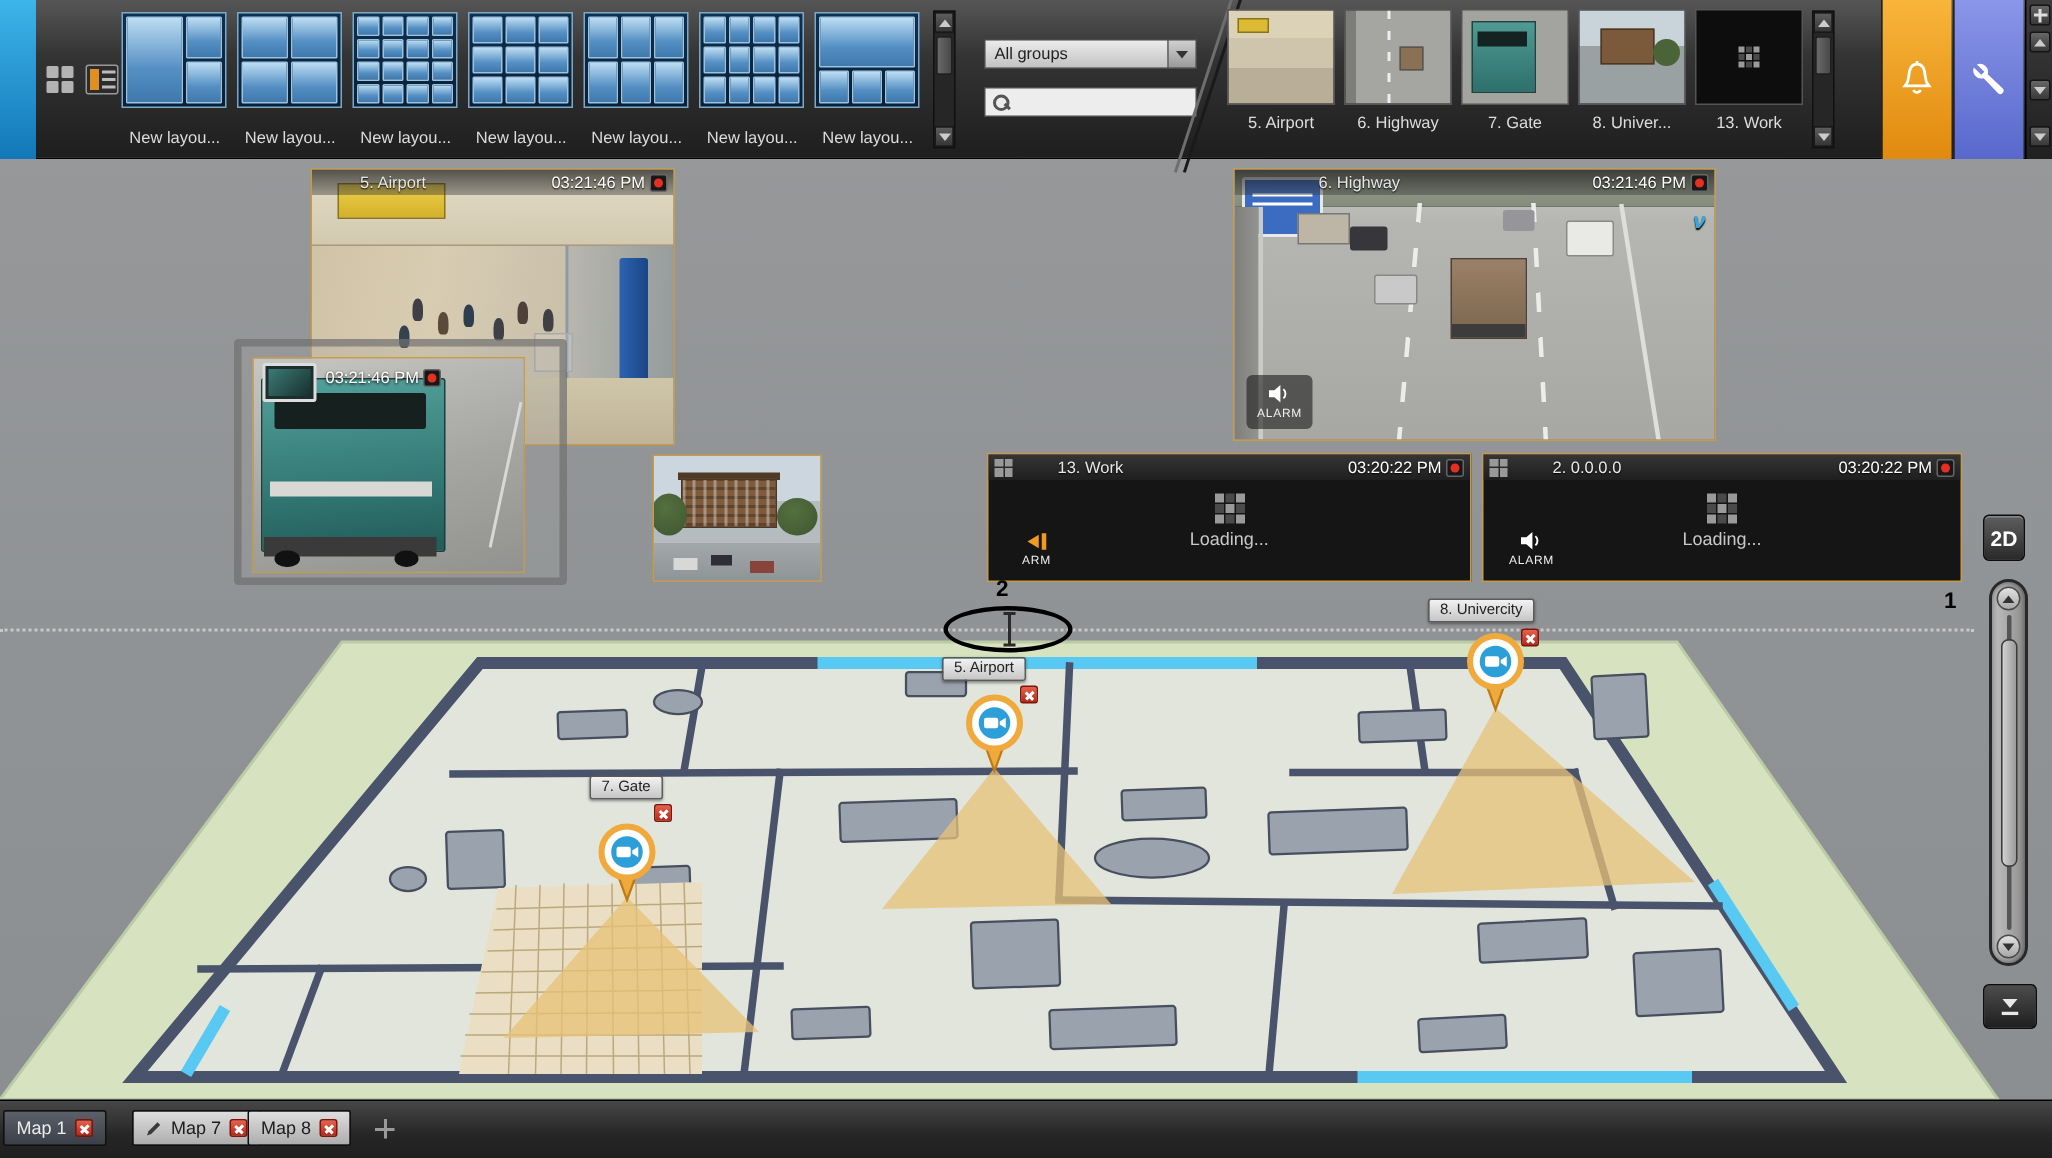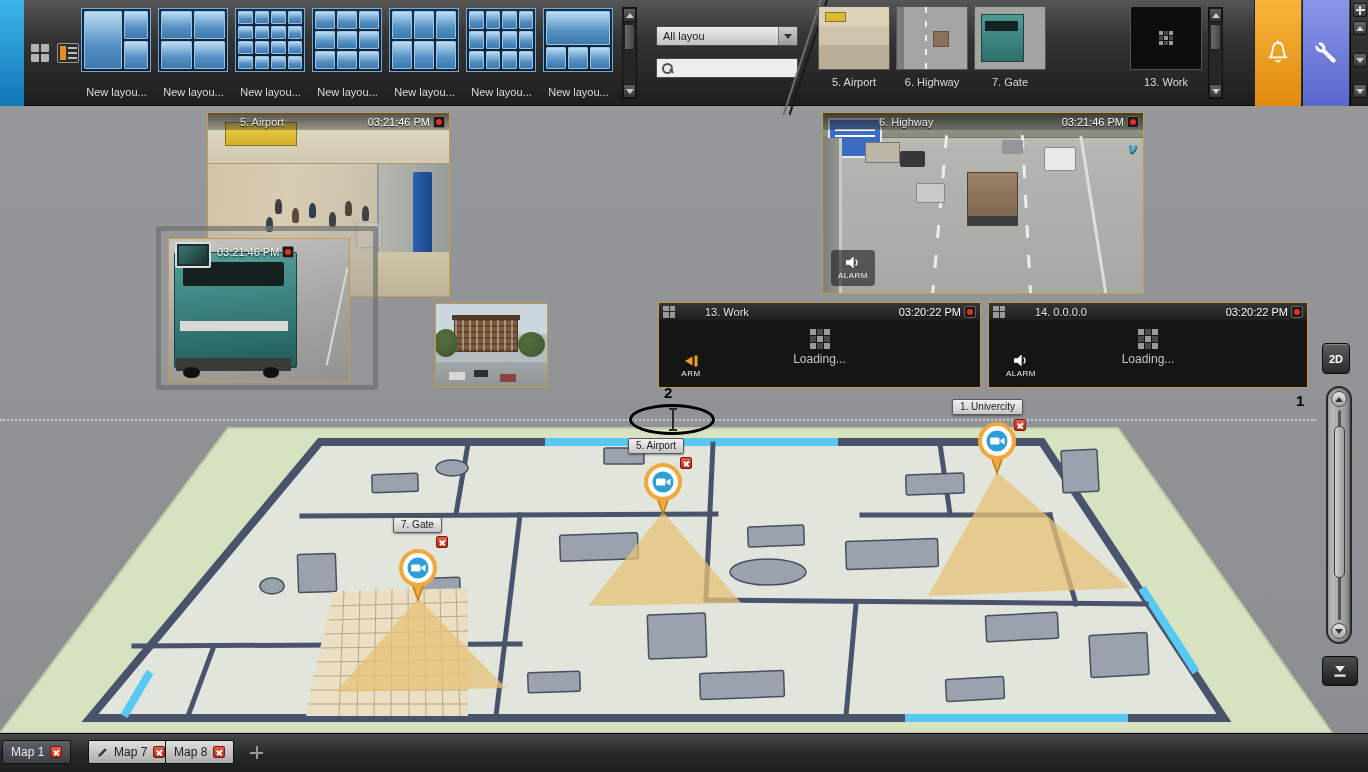--- a/index.html
+++ b/index.html
@@ -129,21 +129,21 @@
 
   .dtile{position:absolute;background:#151515;border:1px solid #c89b4a;z-index:2}
   .dtile .vhead{background:linear-gradient(180deg,rgba(70,70,70,.65),rgba(40,40,40,.5))}
   .hg{width:12px;height:12px;display:grid;grid-template-columns:1fr 1fr;grid-template-rows:1fr 1fr;gap:1px;margin-right:30px}
   .hg i{background:#999}
   .dhead-left{display:flex;align-items:center}
   .loading-wrap{position:absolute;left:0;right:0;top:26px;display:flex;flex-direction:column;align-items:center;gap:3px}
   .loading-text{color:#c8c8c8;font-size:12px}
 
   
-  .btn-2d{position:absolute;left:1322px;top:343px;width:28px;height:31px;background:linear-gradient(180deg,#5e5e5e,#2a2a2a);border:1px solid #0c0c0c;border-radius:4px;color:#fff;font-weight:bold;font-size:11px;display:flex;align-items:center;justify-content:center;box-shadow:inset 0 1px 0 #888;z-index:3}
+  .btn-2d{position:absolute;left:1322px;top:343px;width:28px;height:31px;background:linear-gradient(180deg,#5e5e5e,#2a2a2a);border:1px solid #0c0c0c;border-radius:4px;color:#fff;font-weight:bold;font-size:14px;display:flex;align-items:center;justify-content:center;box-shadow:inset 0 1px 0 #888;z-index:3}
   .vslider{position:absolute;left:1326px;top:386px;width:26px;height:258px;border:2px solid #282828;border-radius:13px;background:linear-gradient(90deg,#c2c2c2,#8e8e8e);box-shadow:inset 0 0 4px rgba(0,0,0,.5);z-index:3}
   .vs-btn{position:absolute;left:3px;width:16px;height:16px;background:linear-gradient(#e2e2e2,#a8a8a8);border:1px solid #4a4a4a;border-radius:50%;display:flex;align-items:center;justify-content:center}
   .vs-track{position:absolute;left:10px;top:22px;width:3px;height:210px;background:#555;border-radius:2px}
   .vs-thumb{position:absolute;left:6px;top:38px;width:11px;height:152px;background:linear-gradient(90deg,#d2d2d2,#9a9a9a);border:1px solid #3c3c3c;border-radius:5px}
   .btn-tray{position:absolute;left:1322px;top:656px;width:36px;height:30px;background:linear-gradient(180deg,#4c4c4c,#1f1f1f);border:1px solid #0c0c0c;border-radius:4px;display:flex;align-items:center;justify-content:center;z-index:3}
 
   
   .divider{position:absolute;left:0;top:419px;width:1316px;border-top:2px dotted #d2d2d2;opacity:.85;z-index:4}
   .mapsvg{position:absolute;left:0;top:420px;z-index:1}
   .mtag{position:absolute;height:16px;padding:0 7px;background:linear-gradient(180deg,#f2f2f2,#c6c6c6);border:1px solid #5a5a5a;border-radius:2px;font-size:10px;line-height:14px;color:#222;box-shadow:0 1px 2px rgba(0,0,0,.4);white-space:nowrap;z-index:8}
@@ -283,21 +283,21 @@
       <div class="sb-up">
           <s class="tri-up"></s>
         </div>
       <div class="sb-thumb"></div>
       <div class="sb-down">
           <s class="tri-down"></s>
         </div>
     </div>
 
     <div class="dropdown">
-      <span class="dd-value">All layou</span>
+      <span class="dd-value">All groups</span>
       <span class="dd-btn">
           <s class="tri-down-dk"></s>
         </span>
     </div>
     <div class="searchbox">
       <span class="mag"></span>
       <span class="caret"></span>
       <input class="sinput" value="" style="">
     </div>
     <div class="slant s1"></div>
@@ -315,20 +315,27 @@
           <b class="mtruck"></b>
         </div>
       <div class="llabel">6. Highway</div>
     </div>
     <div class="citem" style="left:971px">
       <div class="cthumb mini-gate">
           <b class="mtk"></b>
           <b class="mwin"></b>
         </div>
       <div class="llabel">7. Gate</div>
+    </div>
+    <div class="citem" style="left:1049px">
+      <div class="cthumb mini-univ">
+          <b class="mb"></b>
+          <b class="mt"></b>
+        </div>
+      <div class="llabel">8. Univer...</div>
     </div>
     <div class="citem" style="left:1127px">
       <div class="cthumb mini-work">
           <span class="phg sm">
             <i></i>
             <i></i>
             <i></i>
             <i></i>
             <i></i>
             <i></i>
@@ -515,21 +522,21 @@
 
   <div class="dtile" style="left:988px;top:302px;width:320px;height:86px">
     <div class="vhead">
       <span class="dhead-left">
           <span class="hg">
             <i></i>
             <i></i>
             <i></i>
             <i></i>
           </span>
-      <span class="vtitle">14. 0.0.0.0</span>
+      <span class="vtitle">2. 0.0.0.0</span>
         </span>
       <span class="vtime">
           <span>03:20:22 PM</span>
           <span class="rec"></span>
         </span>
     </div>
     <div class="loading-wrap">
       <span class="phg">
           <i></i>
           <i></i>
@@ -620,21 +627,21 @@
     <g>
       <polygon points="989,31 1005,31 997,53" fill="#f0a93c" stroke="#c07c14" stroke-width="1.5"></polygon>
       <circle cx="997" cy="21" r="17" fill="#fdfdfd" stroke="#f0a93c" stroke-width="4"></circle>
       <circle cx="997" cy="21" r="10.5" fill="#2d9fd8"></circle>
       <rect x="990" y="17.5" width="9.5" height="7" rx="1.5" fill="#fff"></rect>
       <polygon points="1000.5,20 1004.5,17.5 1004.5,24.5 1000.5,22" fill="#fff"></polygon>
     </g>
   </svg>
 
   <div class="divider"></div>
-  <div class="mtag" style="left:952px;top:399px">1. Univercity</div>
+  <div class="mtag" style="left:952px;top:399px">8. Univercity</div>
   <div class="mtag" style="left:628px;top:438px">5. Airport</div>
   <div class="mtag" style="left:393px;top:517px">7. Gate</div>
   <span class="xbtn" style="left:680px;top:457px"></span>
   <span class="xbtn" style="left:436px;top:536px"></span>
   <span class="xbtn" style="left:1014px;top:419px"></span>
 
   <div class="btn-2d">2D</div>
   <div class="vslider">
     <div class="vs-btn" style="top:3px">
         <s class="tri-up" style="border-bottom-color:#333"></s>

